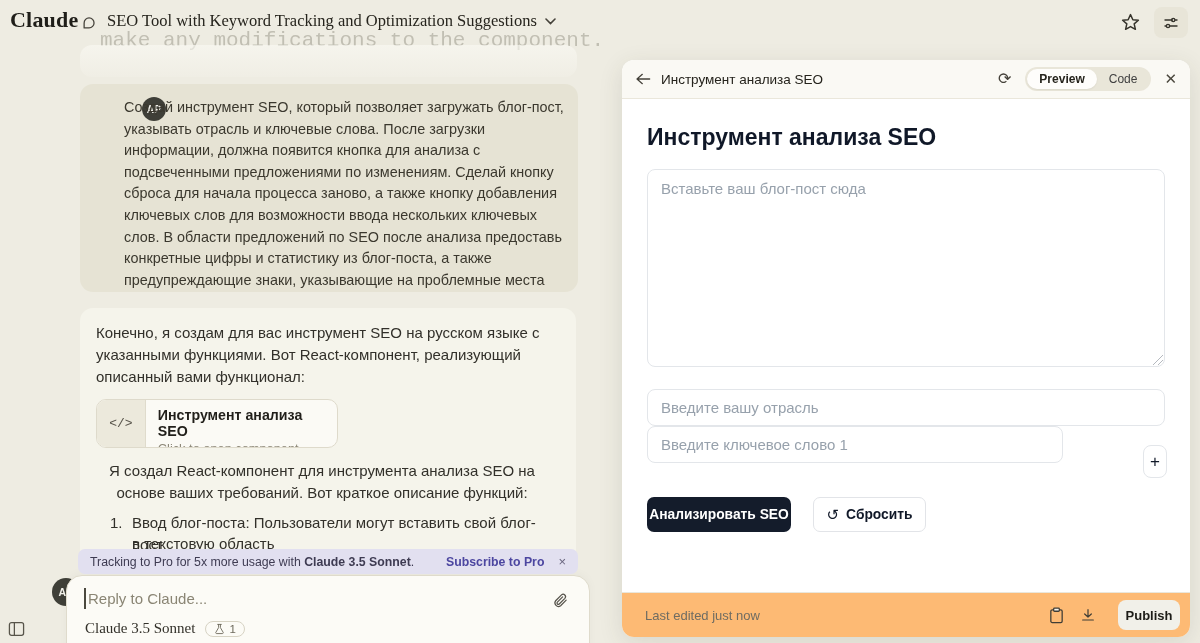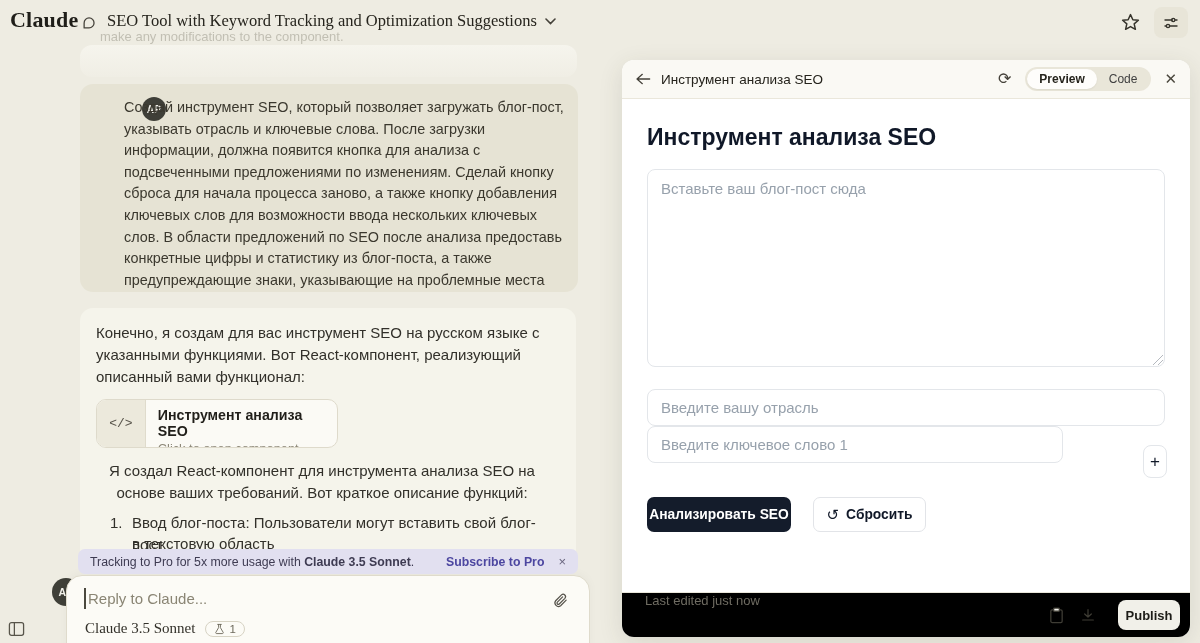--- a/index.html
+++ b/index.html
@@ -14,21 +14,21 @@
   .abs { position:absolute; }
 
   
   .logo { left:10px; top:7px; font-family:"Liberation Serif", serif; font-size:22px; font-weight:600; color:#1F1E19; letter-spacing:.2px; }
   .chat-title-row { left:82px; top:11px; display:flex; align-items:center; gap:8px; cursor:pointer; }
   .chat-title { font-family:"Liberation Serif", serif; font-size:16.5px; color:#26241D; }
   .topbar-right { right:12px; top:7px; display:flex; align-items:center; gap:12px; }
   .star-btn { width:24px; height:24px; display:flex; align-items:center; justify-content:center; }
   .sliders-btn { width:34px; height:31px; background:#E8E5D8; border-radius:8px; display:flex; align-items:center; justify-content:center; }
 
-  .faded-text { left:100px; top:29px; font-family:Liberation Sans, sans-serif; font-size:13px; color:rgba(90,86,70,.30); }
+  .faded-text { left:100px; top:29px; font-family:Liberation Mono, monospace; font-size:21px; color:rgba(90,86,70,.30); }
   .faded-block { left:80px; top:45px; width:497px; height:32px; border-radius:12px;
                  background:linear-gradient(rgba(250,249,243,.65), rgba(250,249,243,.15)); }
 
   
   .user-bubble { left:80px; top:84px; width:498px; height:208px; background:#E6E3D4; border-radius:13px; overflow:hidden; }
   .avatar { width:24px; height:24px; border-radius:50%; background:#3F3F38; color:#F4F3EC;
             font-size:10px; font-weight:bold; display:flex; align-items:center; justify-content:center; letter-spacing:.3px;margin-left:48px; }
   .user-bubble .avatar { position:absolute; left:14px; top:13px; }
   .user-text { position:absolute; left:44px; top:13px; width:442px; font-size:14.4px; line-height:21.6px; color:#3B382E; }
 
@@ -95,22 +95,22 @@
   .inp-keyword  { top:327px; width:416px; height:37px; }
   .plus-btn { position:absolute; left:521px; top:346px; width:24px; height:33px; border:1px solid #E3E6EA; border-radius:8px;
               background:#fff; display:flex; align-items:center; justify-content:center; font-size:17px; color:#101828; cursor:pointer; }
   .analyze-btn { position:absolute; left:25px; top:398px; width:144px; height:35px; background:#141C2B; border:none;
                  border-radius:7px; color:#fff; font-weight:bold; font-size:13.8px; font-family:"Liberation Sans", sans-serif; cursor:pointer; }
   .reset-btn { position:absolute; left:191px; top:398px; width:113px; height:35px; background:#fff; border:1px solid #E2E4E8;
                border-radius:7px; color:#101828; font-weight:bold; font-size:13.8px; font-family:"Liberation Sans", sans-serif;
                display:flex; align-items:center; justify-content:center; gap:7px; cursor:pointer; }
   .reset-btn .glyph { font-size:15px; font-weight:normal; }
 
-  .panel-footer { position:absolute; bottom:0; left:0; right:0; height:45px; background:#000000;
-                  border-top:1px solid #EAE7DB; display:flex; padding:0 10px 0 23px; }
+  .panel-footer { position:absolute; bottom:0; left:0; right:0; height:45px; background:#fdba74;
+                  border-top:1px solid #EAE7DB; display:flex; align-items:center; padding:0 10px 0 23px; }
   .footer-status { font-size:13px; color:#6F6C62; }
   .footer-icons { margin-left:auto; display:flex; align-items:center; gap:16px; }
   .publish-btn { width:62px; height:30px; background:#F1F0E9; border:none; border-radius:8px; font-size:13px;
                  font-weight:bold; color:#1D1C17; font-family:"Liberation Sans", sans-serif; cursor:pointer; margin-left:6px; }
 
   svg { display:block; }
 </style>
 </head>
 <body>
 

